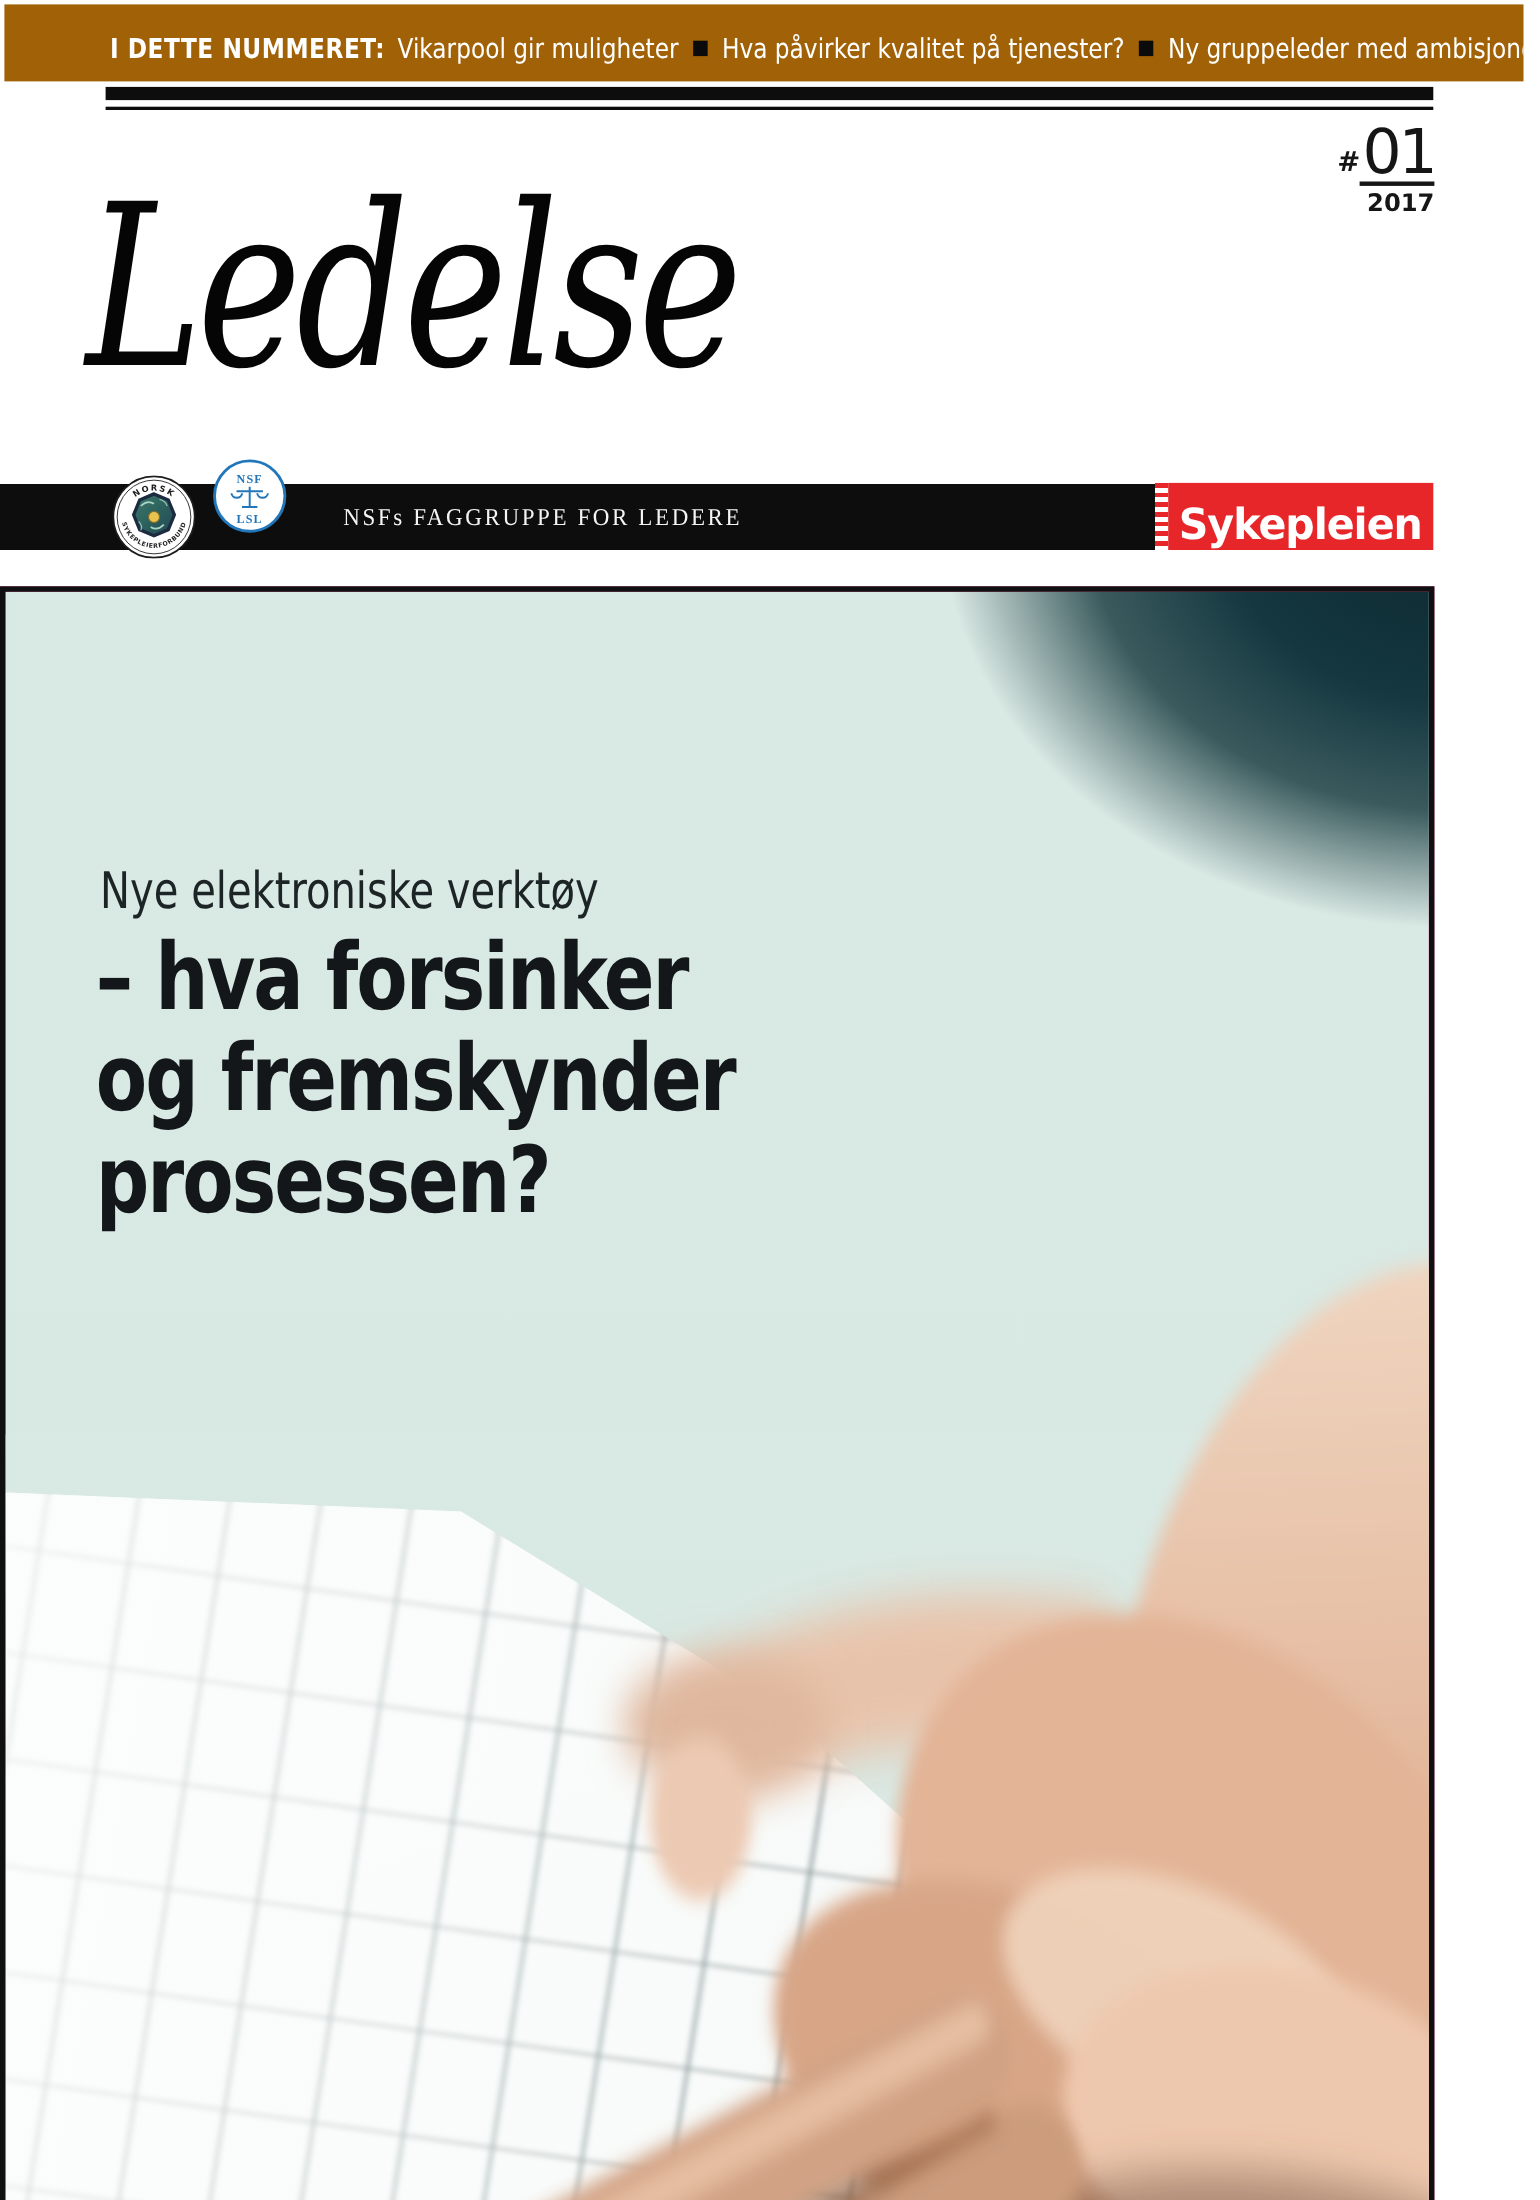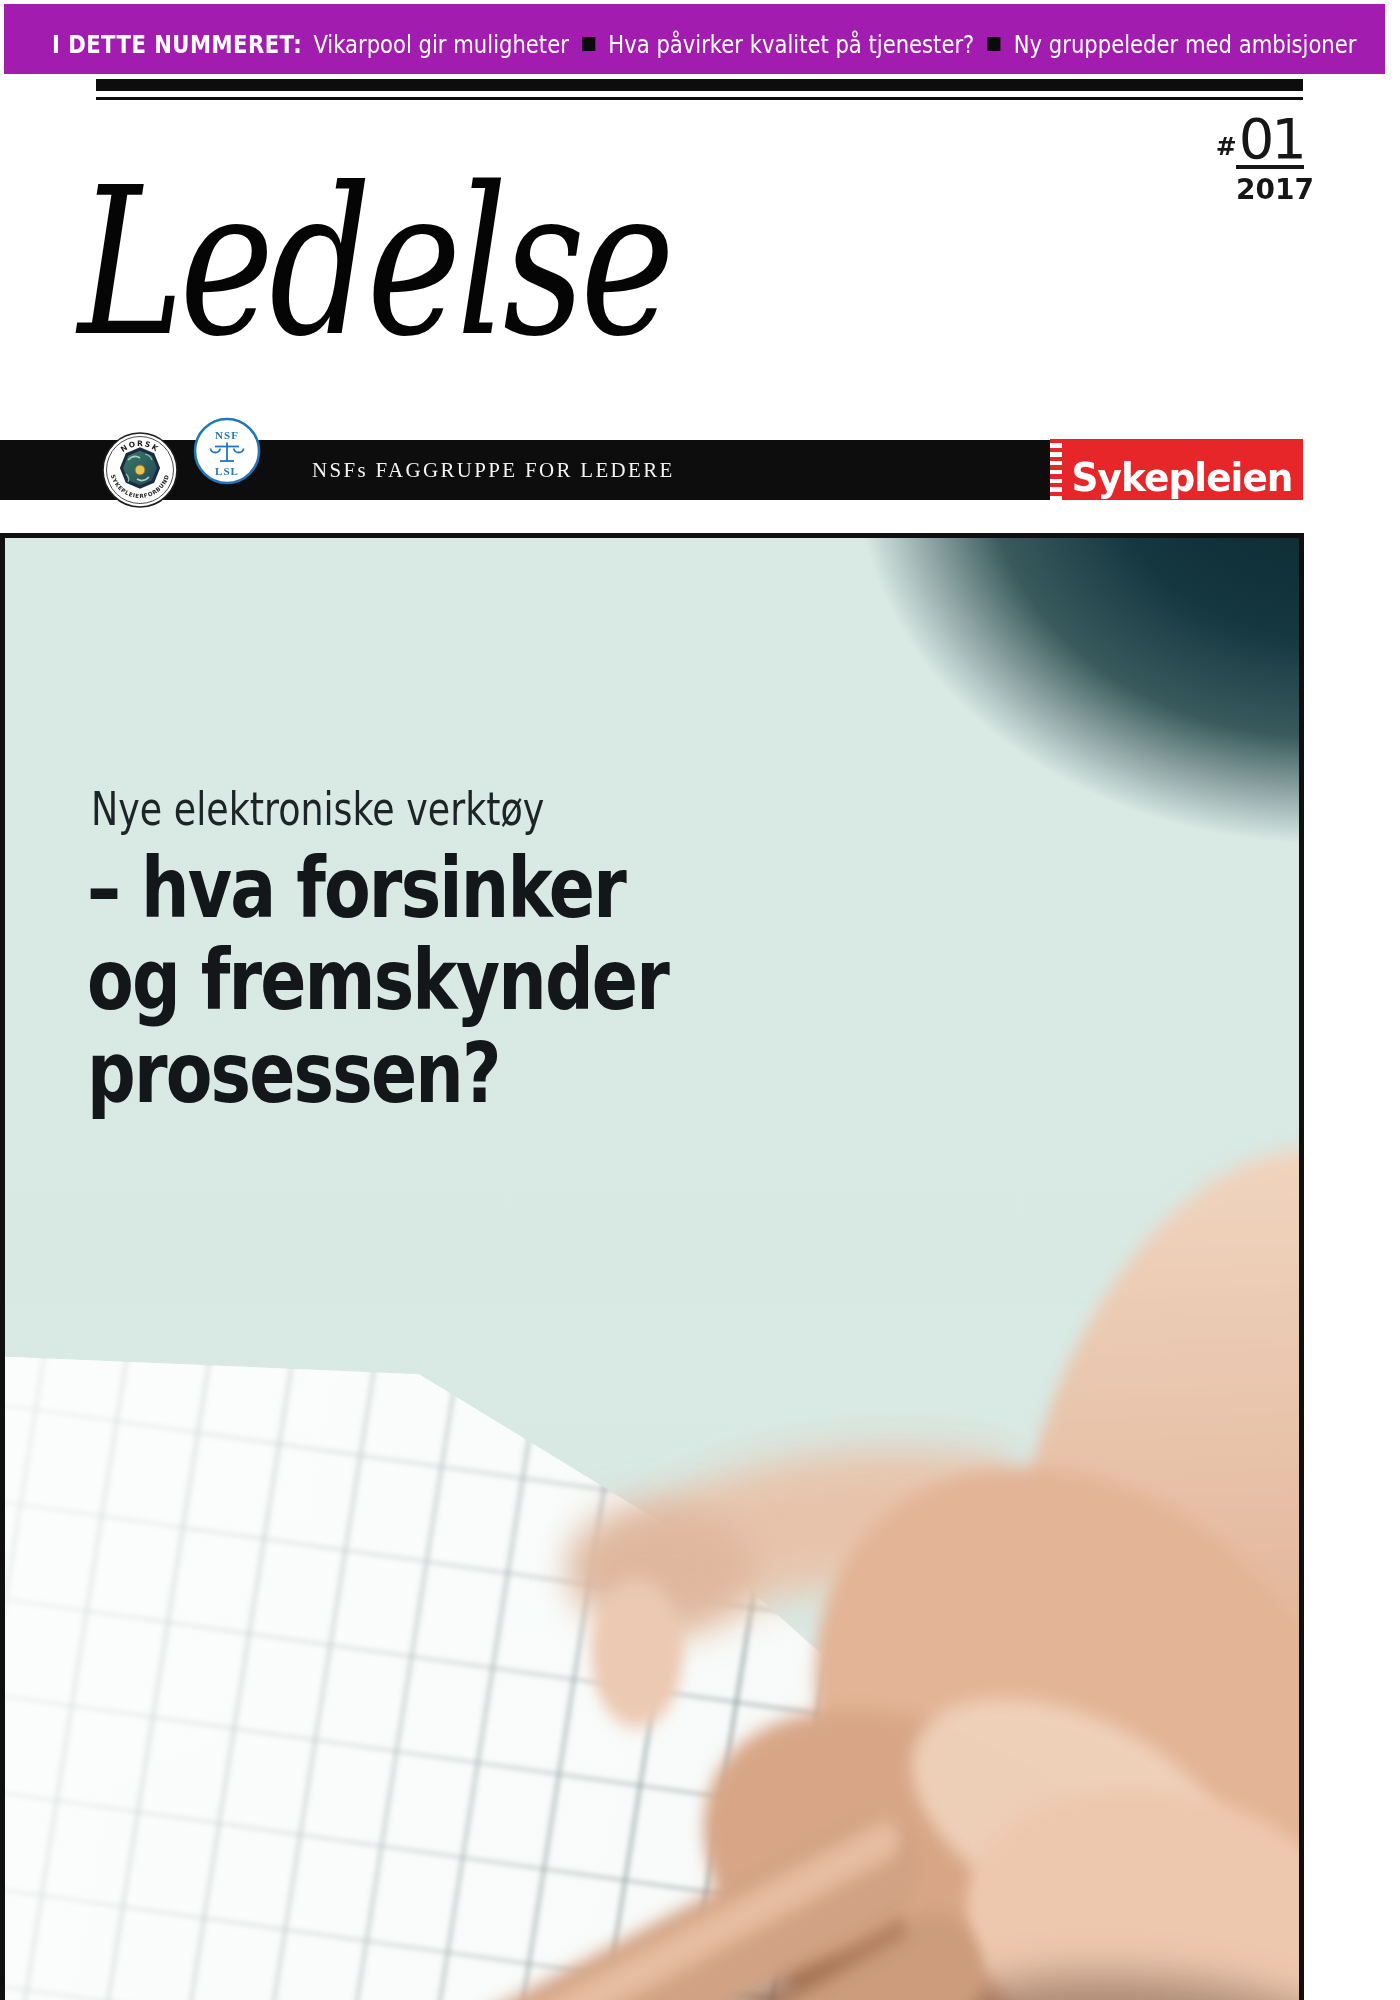--- a/index.html
+++ b/index.html
@@ -6,22 +6,22 @@
   html,body { background:#ffffff; }
   .page {
     position:relative; width:1400px; height:2000px;
     background:#ffffff; overflow:hidden;
     font-family:"DejaVu Sans", sans-serif;
   }
 
   
   .topbar {
     position:absolute; left:4px; top:4px; width:1381px; height:70px;
-    background:#a21caf; display:flex; align-items:center;
-    padding:10px 0 0 48px; overflow:hidden;
+    background:#a16207; display:flex; align-items:center;
+    padding:10px 0 0 96px; overflow:hidden;
   }
   .topbar-inner {
     display:flex; align-items:center; white-space:nowrap;
     transform:scaleX(.94); transform-origin:left center;
     color:#ffffff; font-size:25px; font-stretch:condensed;
   }
   .topbar-label { font-weight:bold; letter-spacing:.5px; margin-right:12px; }
   .topbar-item { font-weight:normal; }
   .sep-square {
     display:inline-block; width:14px; height:14px; background:#0b0b0b;
@@ -31,21 +31,21 @@
   
   .rule-bar  { position:absolute; left:96px; top:79px;  width:1207px; height:12px; background:#0d0d0d; }
   .rule-line { position:absolute; left:96px; top:97px;  width:1207px; height:3px;  background:#0d0d0d; }
 
   
   .issue { position:absolute; left:1236px; top:116px; width:68px; color:#161616; }
   .issue-top { display:flex; align-items:flex-end; justify-content:flex-end;
                border-bottom:4px solid #161616; padding-bottom:3px; }
   .issue-hash { font-size:25px; font-weight:bold; line-height:1; margin-right:2px; padding-bottom:3px; }
   .issue-number { font-size:56px; font-weight:normal; line-height:.82; letter-spacing:-3px; }
-  .issue-year { font-size:28px; font-weight:600; text-align:right; margin-top:4px; letter-spacing:0; }
+  .issue-year { font-size:22px; font-weight:600; text-align:right; margin-top:4px; letter-spacing:0; }
 
   
   .masthead {
     position:absolute; left:78px; top:150px;
     font-family:"DejaVu Serif","Liberation Serif",serif;
     font-style:italic; font-size:205px; line-height:1.1; color:#050505;
     letter-spacing:-.03em;
     transform:scaleX(.78); transform-origin:left top; white-space:nowrap;
   }
 

